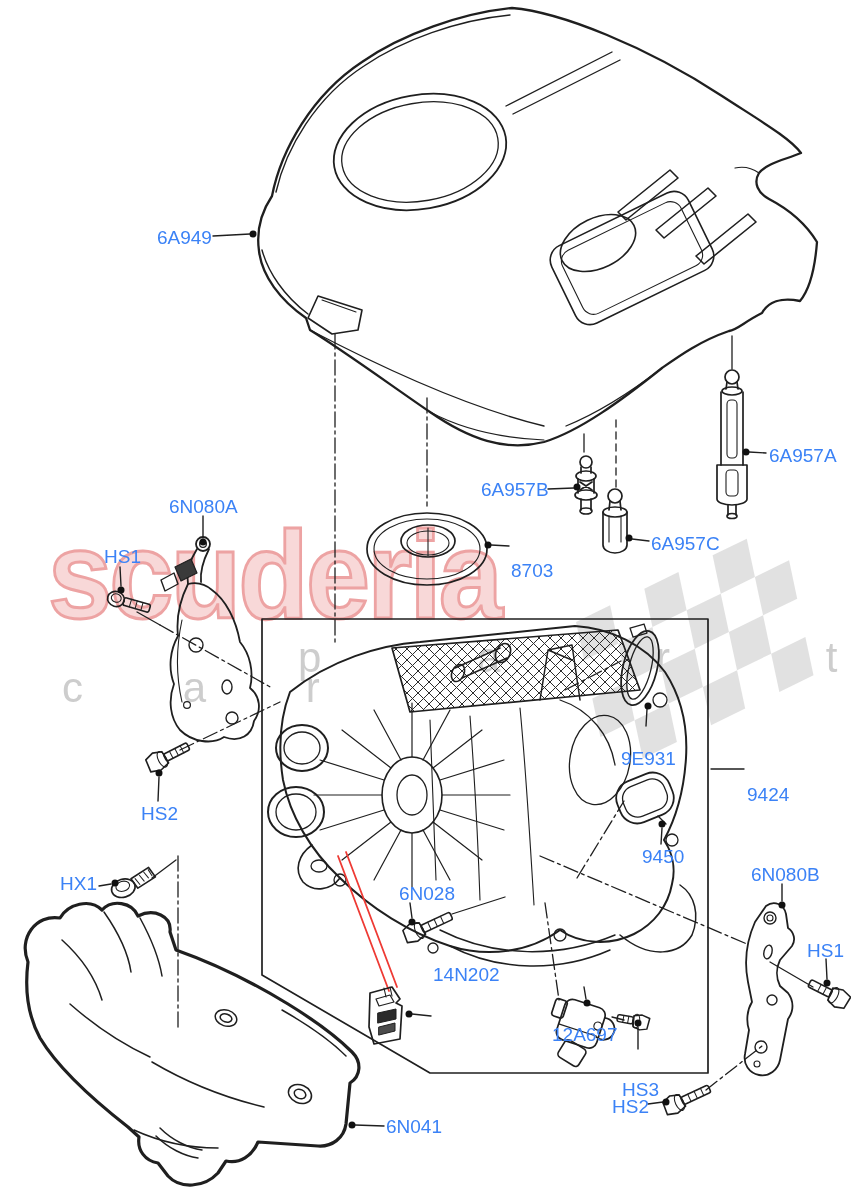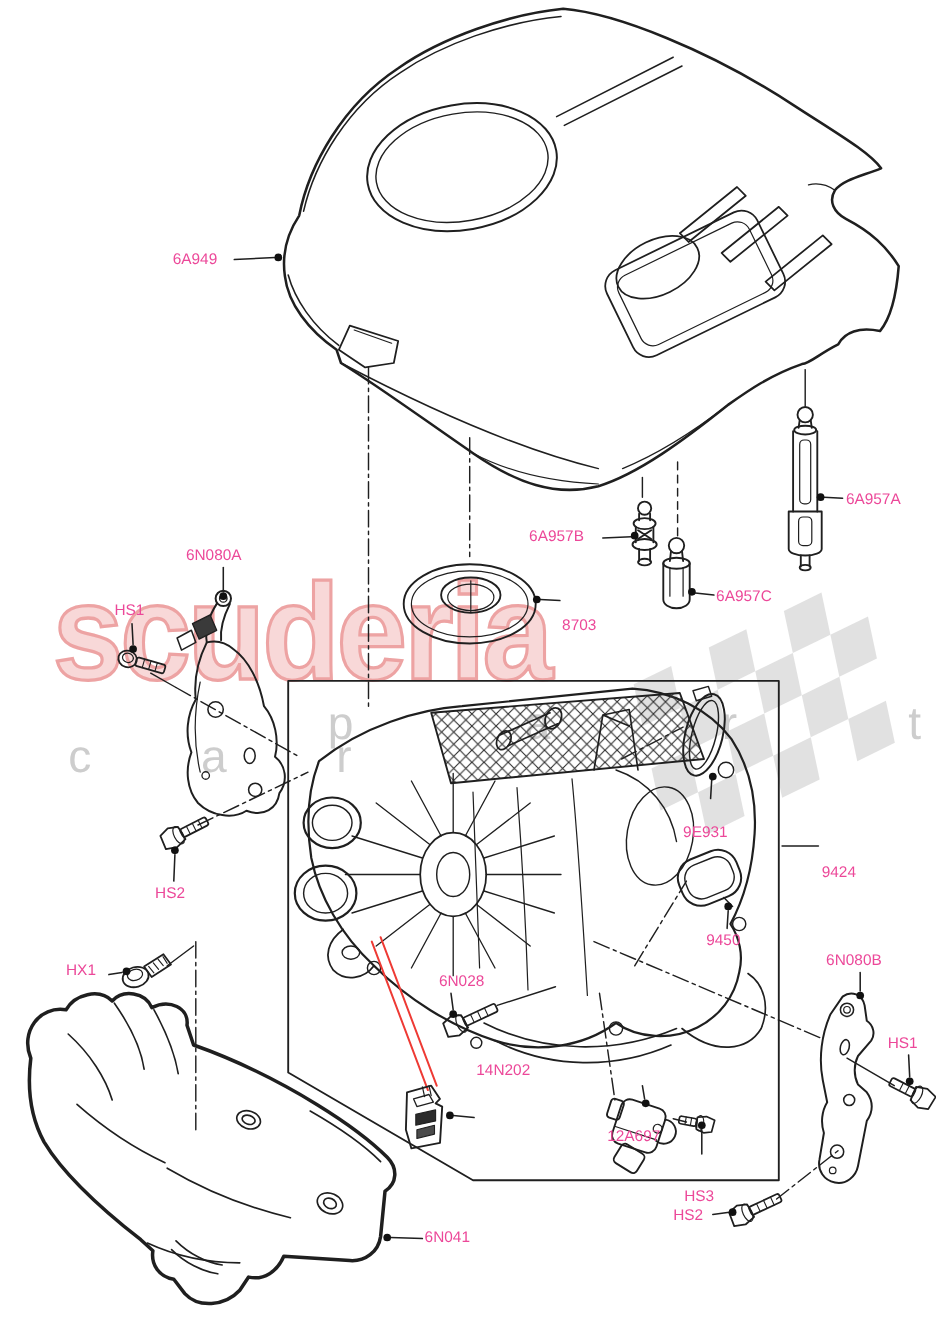--- a/index.html
+++ b/index.html
@@ -5,21 +5,21 @@
   html,body{margin:0;padding:0;background:#ffffff;}
   .stage{position:relative;width:851px;height:1200px;background:#fff;overflow:hidden;
          font-family:"Liberation Sans",sans-serif;}
   .wm-brand{position:absolute;left:48px;top:504px;font-size:124px;font-weight:bold;
             letter-spacing:-3px;color:#f8d8d8;-webkit-text-stroke:3px #eda3a3;
             transform:scaleX(.93);transform-origin:left top;white-space:nowrap;z-index:1;}
   .wm-sub{position:absolute;font-size:42px;color:#cdcdcd;white-space:nowrap;z-index:1;}
   .wm-car{left:62px;top:664px;letter-spacing:44px;}
   .wm-parts{left:298px;top:634px;letter-spacing:72px;}
   svg.art{position:absolute;left:0;top:0;z-index:2;}
-  .lbl{position:absolute;font-size:14px;color:#ec4899;white-space:nowrap;z-index:3;cursor:default;}
+  .lbl{position:absolute;font-size:19px;color:#3b82f6;white-space:nowrap;z-index:3;cursor:default;}
 </style>
 </head>
 <body>
 
 <div class="stage">
 
   <div class="wm-brand">scuderia</div>
   <div class="wm-sub wm-car">c a r</div>
   <div class="wm-sub wm-parts">p a r t s</div>
 

